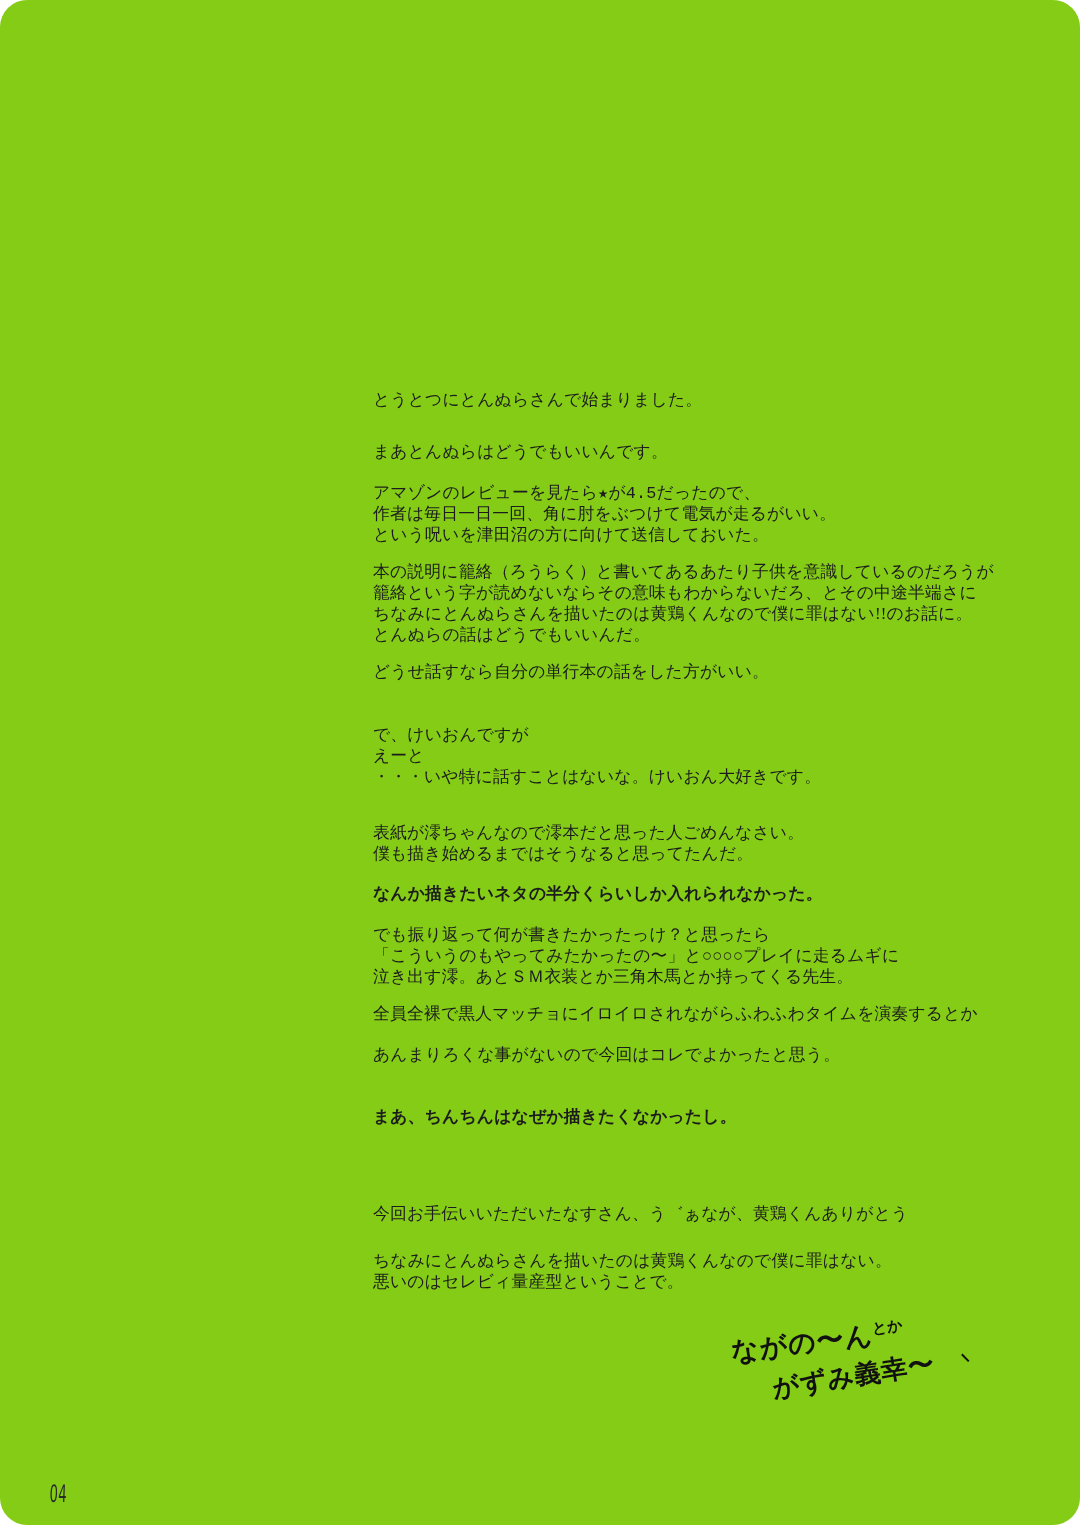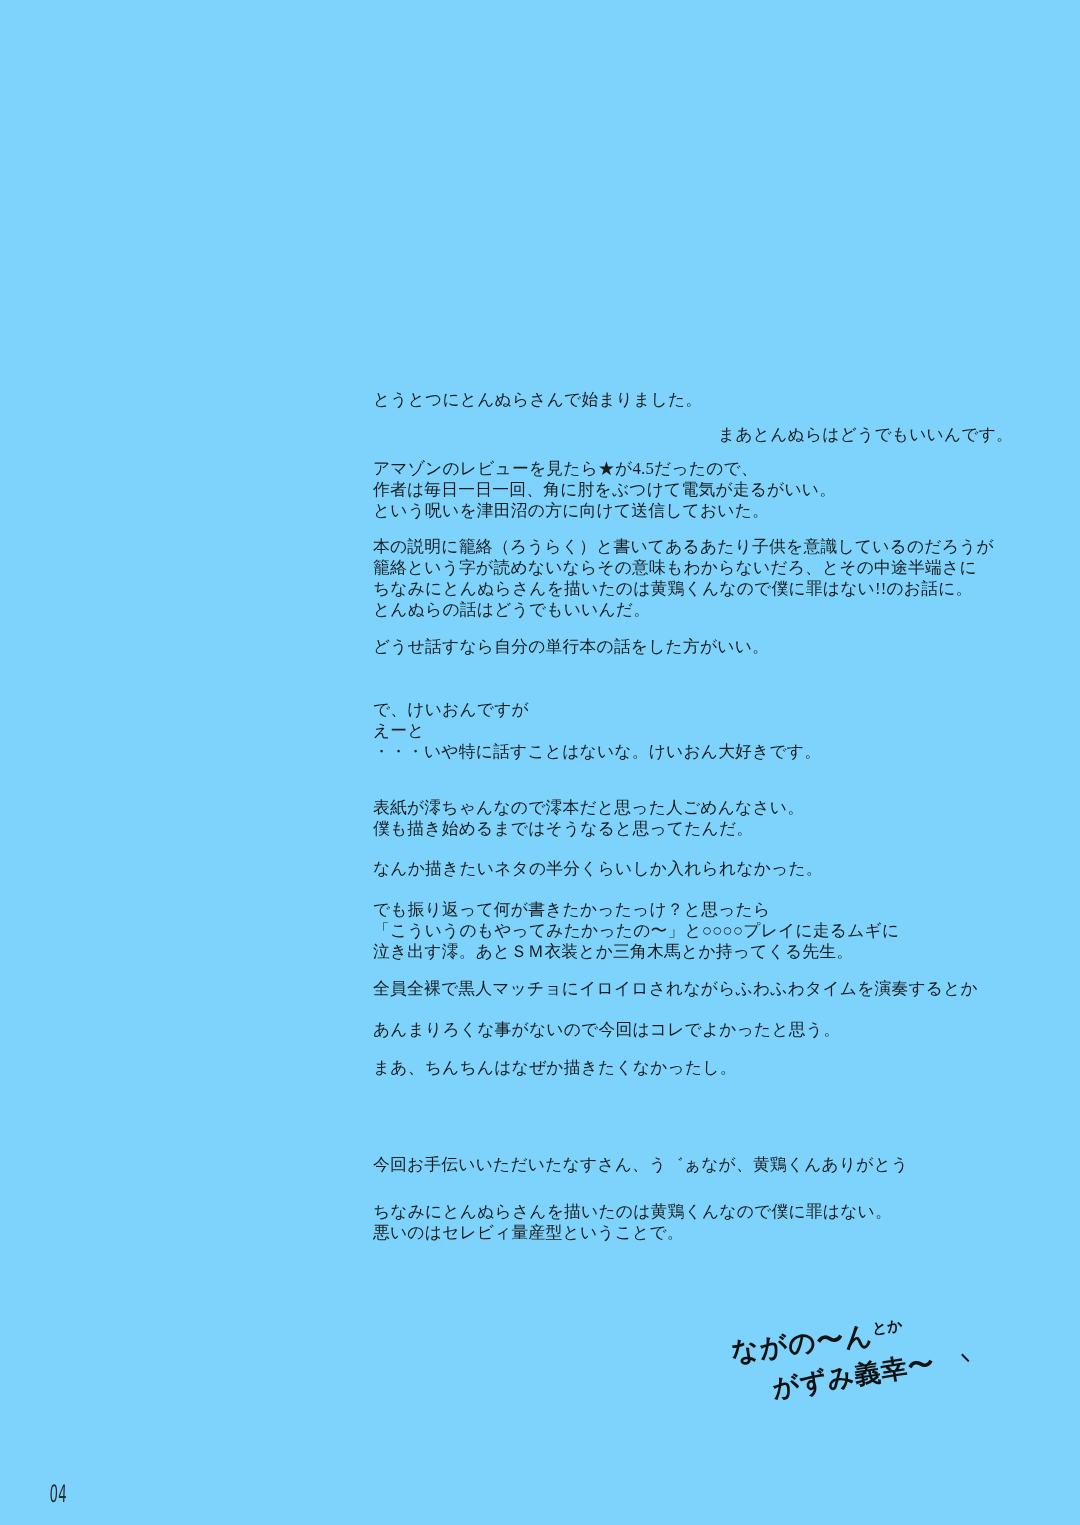--- a/index.html
+++ b/index.html
@@ -4,49 +4,50 @@
 <style>
   html, body {
     margin: 0;
     padding: 0;
     background: #ffffff;
   }
   .page {
     position: relative;
     width: 1080px;
     height: 1525px;
-    background: #7dd3fc;
+    background: #84cc16;
     overflow: hidden;
     font-family: "Liberation Serif", "DejaVu Serif", serif;
     color: #1c1c1c;
+    border-radius: 27px;
   }
   .afterword {
     position: absolute;
     left: 373px;
     top: 389px;
     width: 640px;
     font-size: 16.8px;
     line-height: 21px;
   }
   .para { margin: 0; padding: 0; }
   .line { white-space: nowrap; letter-spacing: 0.2px; }
 
   
   .p1  { margin-top: 0; }
-  .p2  { margin-top: 14px; text-align: right; }
-  .p3  { margin-top: 13px; }
+  .p2  { margin-top: 31px; }
+  .p3  { margin-top: 21px; font-family: Liberation Mono, monospace; }
   .p4  { margin-top: 15px; }
   .p5  { margin-top: 16px; font-family: Liberation Serif, serif; }
   .p6  { margin-top: 42px; }
   .p7  { margin-top: 36px; font-family: Liberation Mono, monospace; }
-  .p8  { margin-top: 18px; }
+  .p8  { margin-top: 18px; font-weight: bold; }
   .p9  { margin-top: 20px; }
   .p10 { margin-top: 16px; }
   .p11 { margin-top: 20px; }
-  .p12 { margin-top: 17px; }
+  .p12 { margin-top: 41px; font-weight: bold; }
   .p13 { margin-top: 17px; }
   .p14 { margin-top: 76px; }
   .p15 { margin-top: 26px; }
 
   
   .signature {
     position: absolute;
     left: 732px;
     top: 1320px;
     width: 230px;

